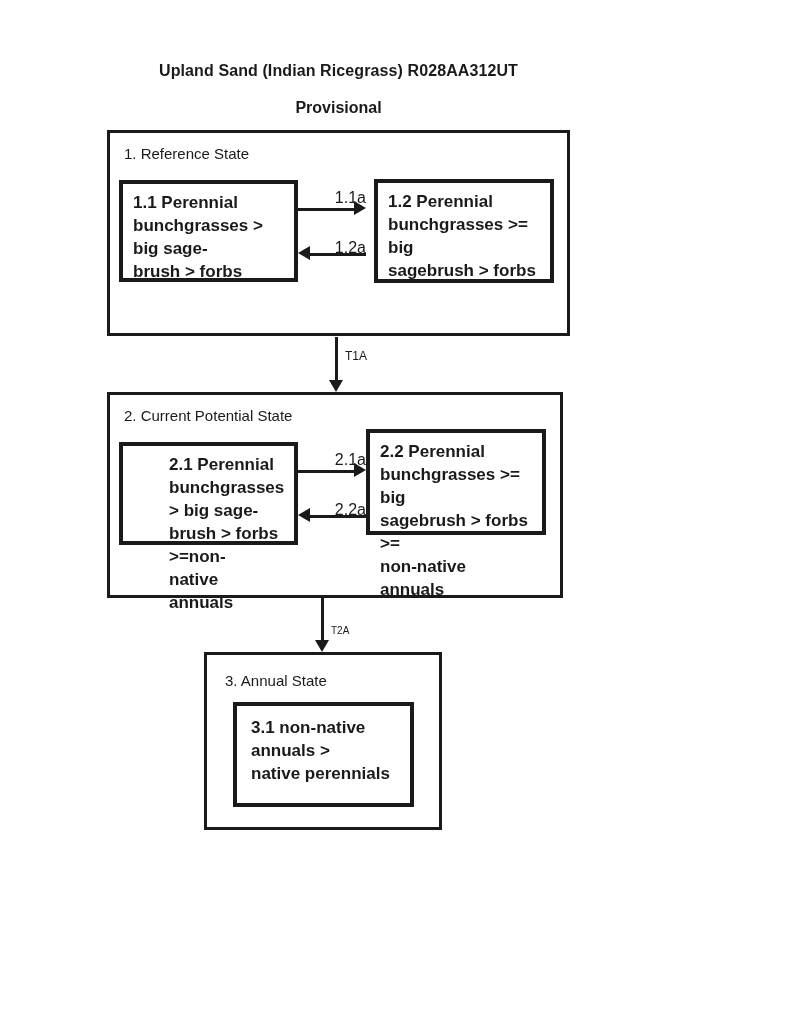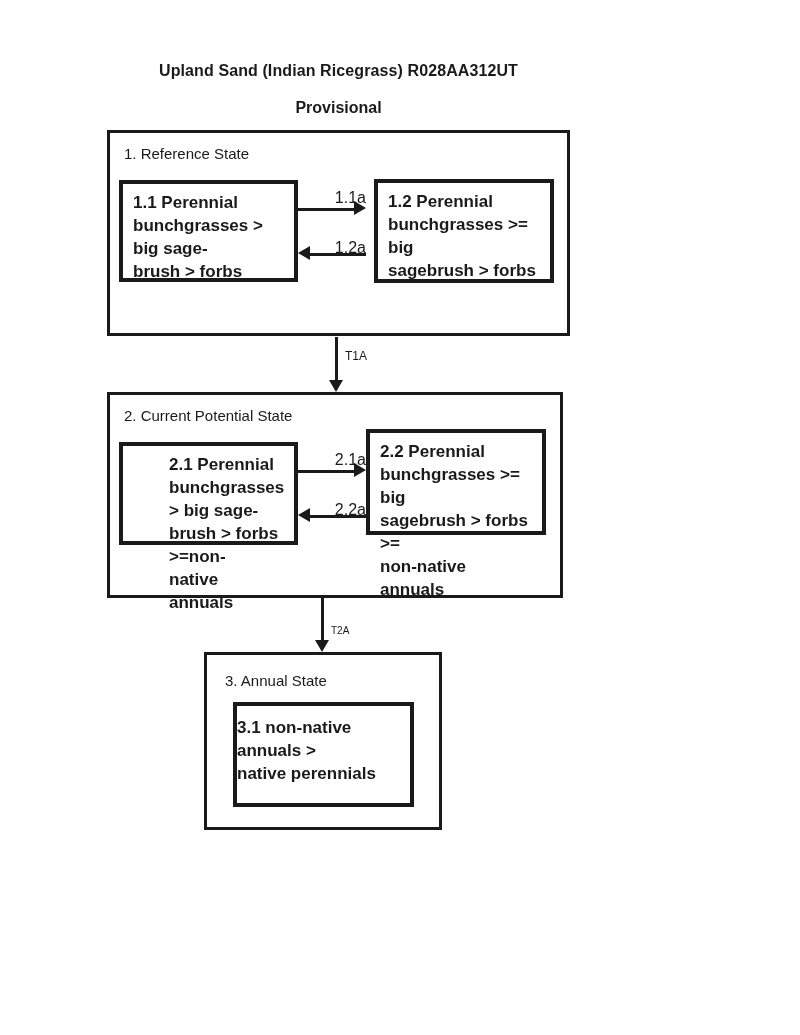--- a/index.html
+++ b/index.html
@@ -43,21 +43,21 @@
     padding:7px 9px 0 10px;
     font-size:17px;line-height:23px;
     white-space:pre-line;
     font-weight:bold;
   }
   .c-1-1{left:9px;top:47px;width:179px;height:102px;}
   .c-1-2{left:264px;top:46px;width:180px;height:104px;}
   .c-2-1{left:9px;top:47px;width:179px;height:103px;padding-left:36px;}
   .c-2-2{left:256px;top:34px;width:180px;height:106px;}
   .c-3-1{left:26px;top:47px;width:181px;height:105px;}
-  .c-3-1 .community-text{padding:10px 9px 0 0;}
+  .c-3-1 .community-text{padding:10px 9px 0 14px;}
 
   
   .h-line{position:absolute;height:3px;background:var(--ink);}
   .v-line{position:absolute;width:3px;background:var(--ink);}
   .head-right{position:absolute;width:0;height:0;
     border-top:7px solid transparent;border-bottom:7px solid transparent;
     border-left:12px solid var(--ink);}
   .head-left{position:absolute;width:0;height:0;
     border-top:7px solid transparent;border-bottom:7px solid transparent;
     border-right:12px solid var(--ink);}

